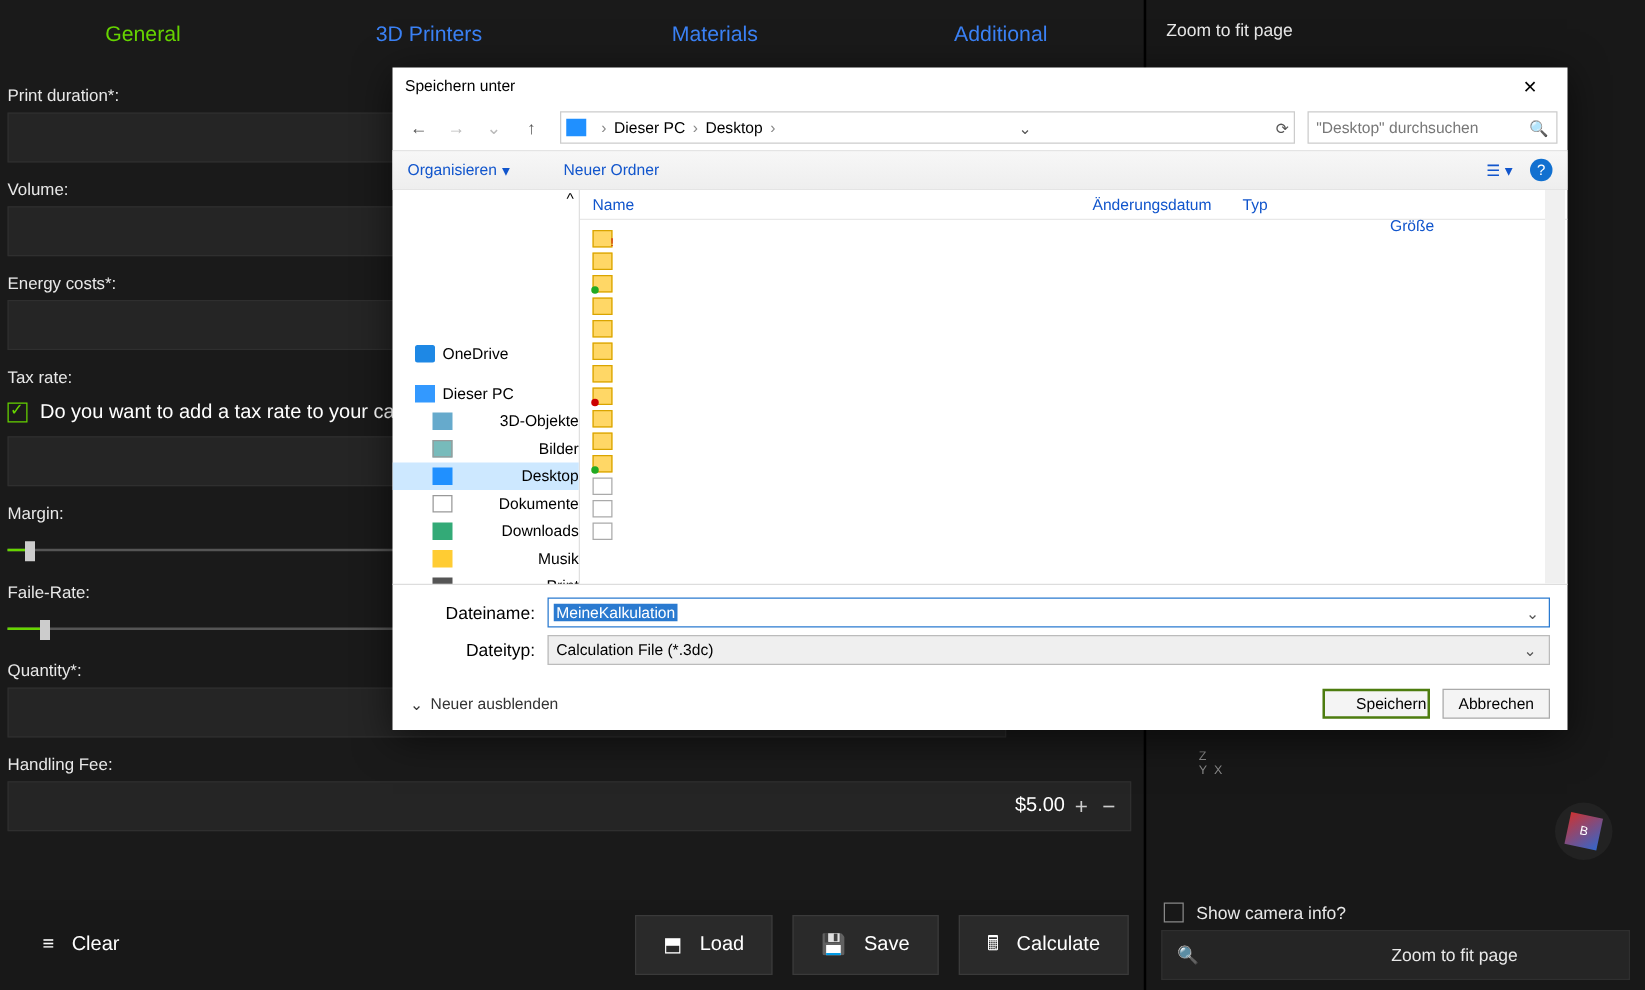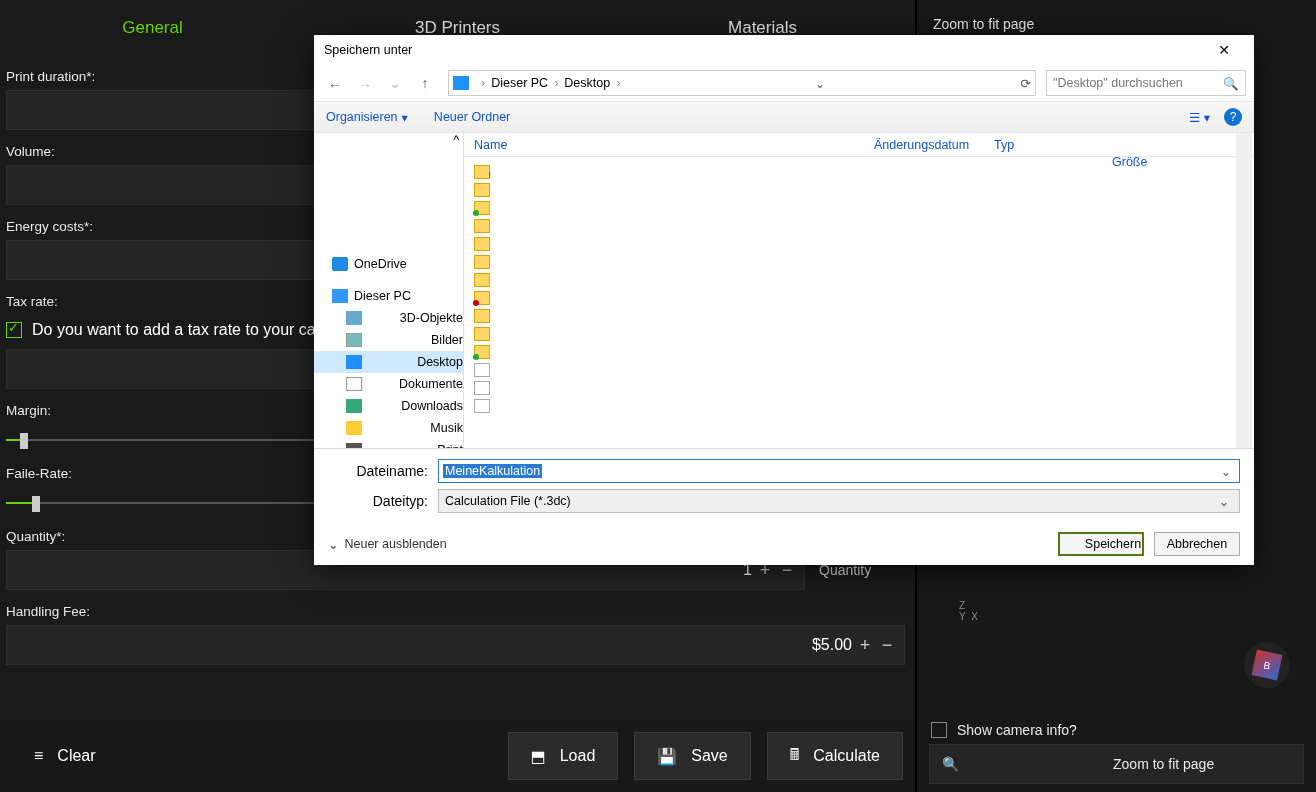--- a/index.html
+++ b/index.html
@@ -3,21 +3,21 @@
 <meta charset="utf-8">
 <style>
 * { box-sizing: border-box; margin: 0; padding: 0; font-family: "Segoe UI", Arial, sans-serif; }
 body { width: 1316px; height: 792px; background: #1e1e1e; color: #fff; overflow: hidden; position: relative; }
 
 .app-bg { width: 100%; height: 100%; display: flex; }
 .left-panel { width: 915px; background: #1a1a1a; display: flex; flex-direction: column; position: relative; }
 .right-panel { flex: 1; background: #181818; border-left: 2px solid #000; display: flex; flex-direction: column; padding: 8px 12px; position: relative; }
 
 .tabs { display: flex; height: 55px; align-items: center; }
-.tab { flex: 1; text-align: center; font-size: 17px; color: #e5e5e5; cursor: pointer; }
+.tab { flex: 1; text-align: center; font-size: 17px; color: #3b82f6; cursor: pointer; }
 .tab.active { color: #66d400; }
 
 .form-area { padding: 0 10px 0 6px; flex: 1; overflow: hidden; position: relative; }
 .field-label { font-size: 13.5px; color: #e8e8e8; margin: 14px 0 6px 0; }
 .field-input { width: 100%; height: 40px; background: #252525; border: 1px solid #2f2f2f; }
 .checkbox-row { display: flex; align-items: center; margin: 12px 0 10px 0; }
 .checkbox-row .chk { width: 16px; height: 16px; border: 1px solid #66d400; position: relative; margin-right: 10px; }
 .checkbox-row .chk::after { content: "✓"; color: #66d400; position: absolute; top: -3px; left: 1px; font-size: 13px; }
 
 .slider-track { position: relative; height: 24px; margin-top: 10px; }
@@ -40,36 +40,36 @@
 .zoom-title { font-size: 14px; color: #e8e8e8; padding: 8px 0 0 4px; }
 .cam-row { position: absolute; bottom: 54px; left: 14px; display: flex; align-items: center; font-size: 14px; color: #e8e8e8; justify-content: center; }
 .cam-row .chk2 { width: 16px; height: 16px; border: 1px solid #888; margin-right: 10px; }
 .zoom-search { position: absolute; bottom: 8px; left: 12px; right: 12px; height: 40px; background: #252525; border: 1px solid #2f2f2f; display: flex; align-items: center; padding: 0 12px; color: #e8e8e8; font-size: 14px; }
 .zoom-search .mag { margin-right: auto; }
 .axis { position: absolute; top: 600px; left: 42px; color: #888; font-size: 10px; }
 .cube { position: absolute; top: 642px; right: 26px; width: 46px; height: 46px; background: #222; border-radius: 50%; display:flex; align-items:center; justify-content:center; }
 .cube .c { width: 26px; height: 26px; background: linear-gradient(135deg,#c33,#36c); transform: rotate(12deg); font-size:10px; color:#fff; display:flex; align-items:center; justify-content:center; }
 
 
-.dialog { position: absolute; top: 35px; left: 314px; width: 940px; height: 530px; background: #fff; color: #000; box-shadow: 0 6px 30px rgba(0,0,0,.6); display: flex; flex-direction: column; font-size: 12.5px; }
+.dialog { position: absolute; top: 54px; left: 314px; width: 940px; height: 530px; background: #fff; color: #000; box-shadow: 0 6px 30px rgba(0,0,0,.6); display: flex; flex-direction: column; font-size: 12.5px; }
 .dlg-title { height: 30px; display: flex; align-items: center; padding: 0 10px; }
 .dlg-title .ttext { font-size: 12.5px; }
 .dlg-title .xbtn { margin-left: auto; width: 40px; height: 26px; display:flex; align-items:center; justify-content:center; font-size:14px; cursor:pointer; }
 
 .dlg-nav { height: 36px; display: flex; align-items: center; padding: 0 8px; gap: 4px; }
 .navarrow { width: 26px; height: 26px; display:flex; align-items:center; justify-content:center; color:#555; cursor:pointer; font-size:14px; }
 .navarrow.dis { color: #bbb; cursor: default; }
 .crumb-box { flex: 1; height: 26px; border: 1px solid #ccc; display: flex; align-items: center; padding: 0 4px; margin: 0 6px; }
 .crumb-box .pc { width: 16px; height: 14px; background:#2090ff; margin-right:6px; }
 .crumb-box span.sep { color:#888; margin: 0 6px; }
 .crumb-box .refresh { margin-left:auto; color:#555; cursor:pointer; }
 .search-box { width: 200px; height: 26px; border: 1px solid #ccc; display: flex; align-items: center; padding: 0 6px; color:#777; }
 .search-box .sicon { margin-left:auto; cursor:pointer; }
 
-.dlg-toolbar { height: 32px; background: linear-gradient(#f7f7f7,#eee); border-top:1px solid #e4e4e4; border-bottom:1px solid #e4e4e4; display:flex; align-items:center; padding:0 12px; gap:26px; }
+.dlg-toolbar { height: 32px; background: linear-gradient(#f7f7f7,#eee); border-top:1px solid #e4e4e4; border-bottom:1px solid #e4e4e4; display:flex; align-items:center; padding:0 12px; gap:43px; }
 .dlg-toolbar .tb { color:#15c; cursor:pointer; display:flex; align-items:center; gap:4px; font-size:12.5px;}
 .dlg-toolbar .right { margin-left:auto; display:flex; align-items:center; gap:14px; }
 .help { width:18px; height:18px; border-radius:50%; background:#1170d0; color:#fff; display:flex; align-items:center; justify-content:center; font-size:12px; cursor:pointer;}
 
 .dlg-body { flex:1; display:flex; border-bottom:1px solid #ddd; overflow:hidden;}
 .tree { width: 150px; border-right:1px solid #e0e0e0; padding-top:100px; position:relative;}
 .tree-scroll-up { position:absolute; top:0; right:4px; }
 .tree ul { list-style:none;margin-top:20px; }
 .tree li { padding:4px 0 4px 18px; display:flex; align-items:center; gap:6px; cursor:pointer; }
 .tree li.l2 { padding-left: 32px; justify-content: space-between; }
@@ -120,20 +120,21 @@
 </style>
 </head>
 <body>
 
 <div class="app-bg">
   <div class="left-panel">
     <div class="tabs">
       <div class="tab active">General</div>
       <div class="tab">3D Printers</div>
       <div class="tab">Materials</div>
+      <div class="tab">Additional</div>
     </div>
 
     <div class="form-area">
       <div class="field-label">Print duration*:</div>
       <div class="field-input"></div>
 
       <div class="field-label">Volume:</div>
       <div class="field-input"></div>
 
       <div class="field-label">Energy costs*:</div>

